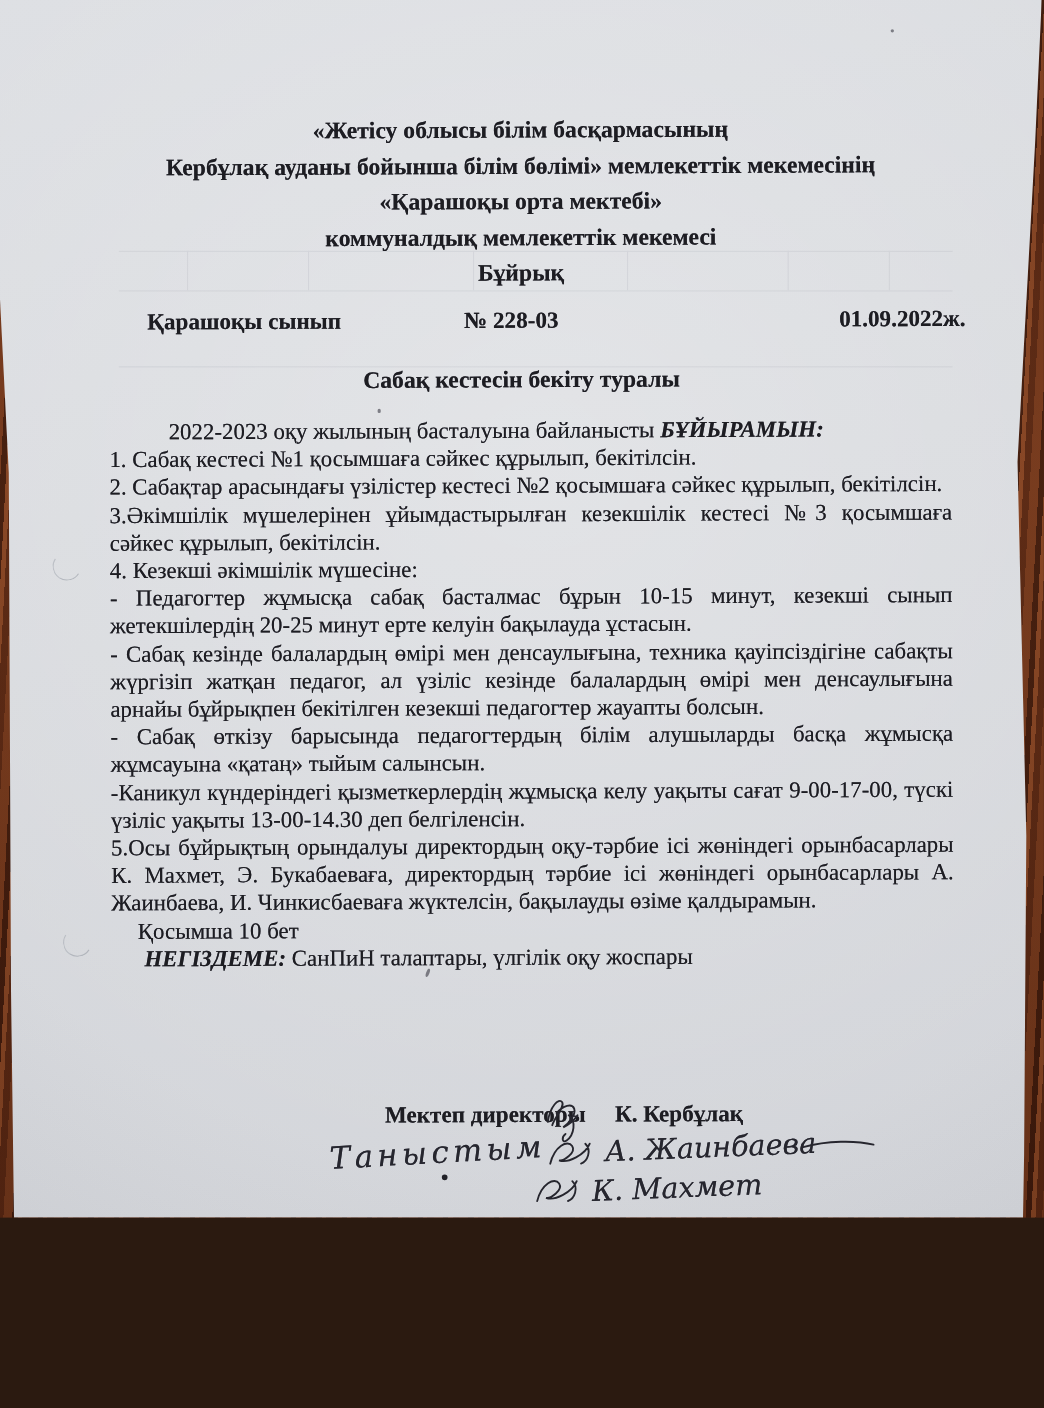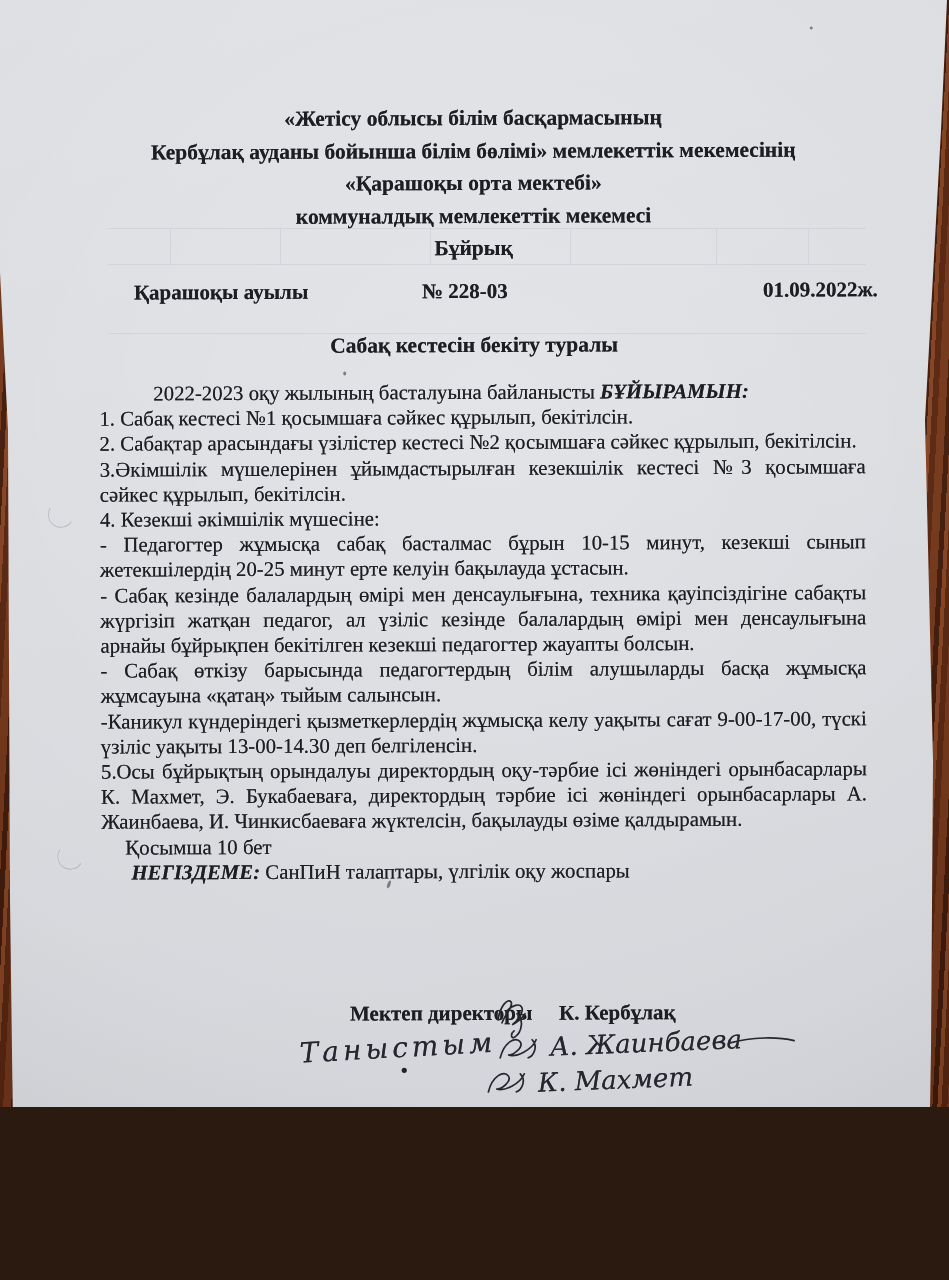--- a/index.html
+++ b/index.html
@@ -70,21 +70,21 @@
 
       <div class="header">
         <div>«Жетісу облысы білім басқармасының</div>
         <div>Кербұлақ ауданы бойынша білім бөлімі» мемлекеттік мекемесінің</div>
         <div>«Қарашоқы орта мектебі»</div>
         <div>коммуналдық мемлекеттік мекемесі</div>
         <div>Бұйрық</div>
       </div>
 
       <div class="meta">
-        <span class="place">Қарашоқы ауылы</span>
+        <span class="place">Қарашоқы сынып</span>
         <span class="num">№ 228-03</span>
         <span class="date">01.09.2022ж.</span>
       </div>
 
       <div class="title">Сабақ кестесін бекіту туралы</div>
 
       <div class="body">
         <p class="intro"><span>2022-2023 оқу жылының басталуына байланысты </span><span class="b">БҰЙЫРАМЫН:</span></p>
         <p>1. Сабақ кестесі №1 қосымшаға сәйкес құрылып, бекітілсін.</p>
         <p>2. Сабақтар арасындағы үзілістер кестесі №2 қосымшаға сәйкес құрылып, бекітілсін.</p>

